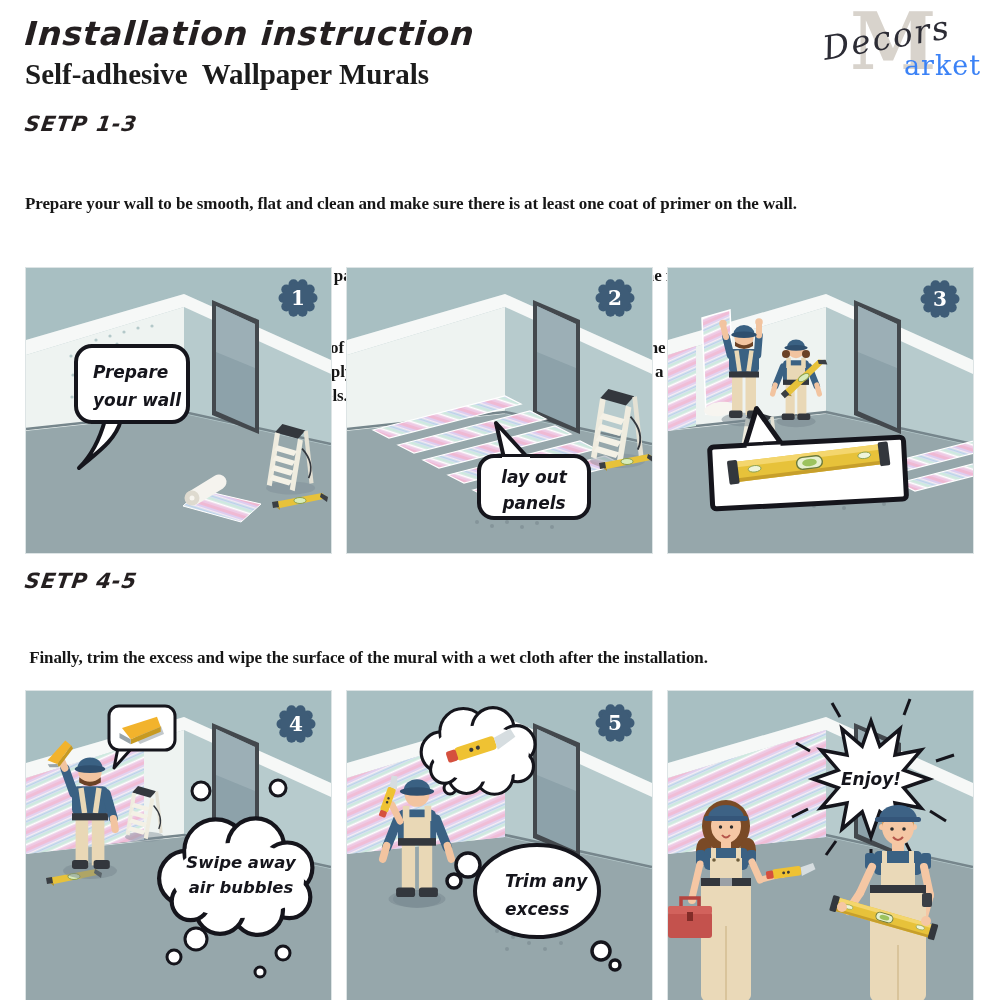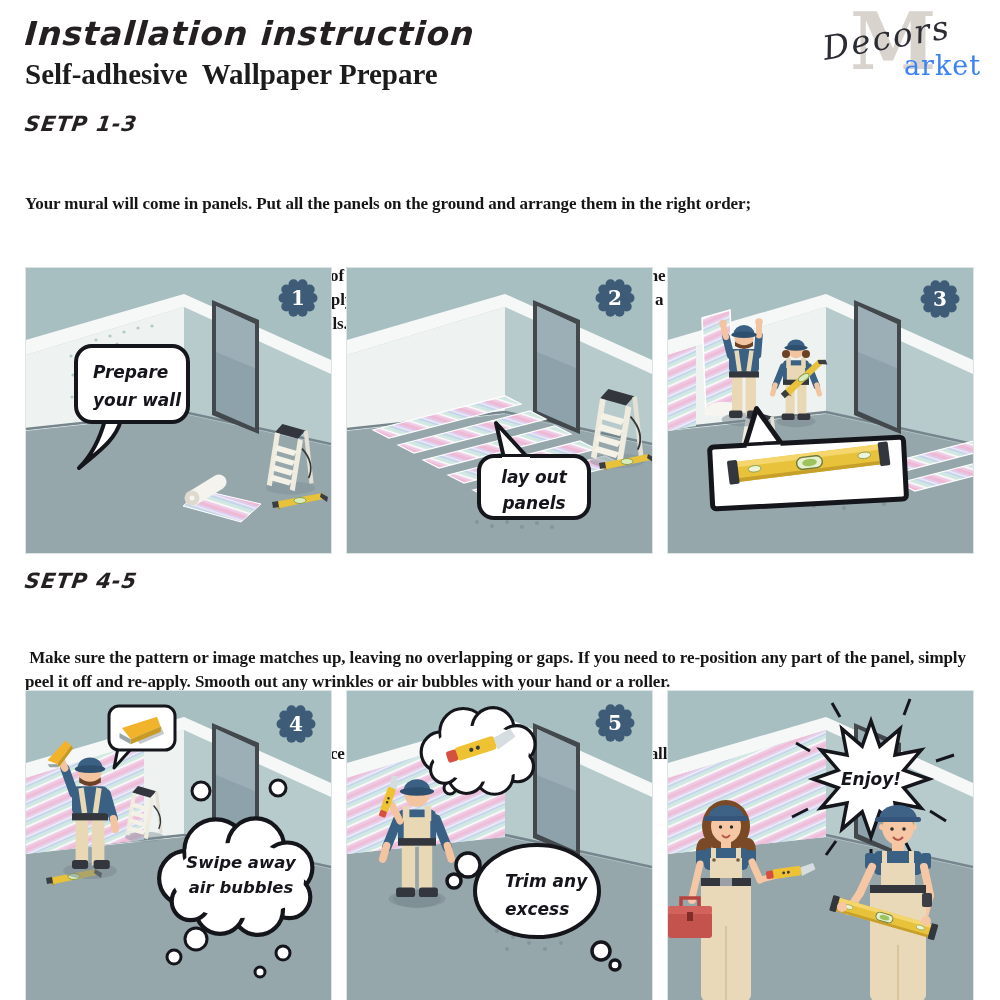--- a/index.html
+++ b/index.html
@@ -30,30 +30,31 @@
   .bub{font:italic 700 17px "DejaVu Sans",sans-serif;fill:#15151c;}
   .bub2{font:italic 700 16.5px "DejaVu Sans",sans-serif;fill:#15151c;}
   .badge-num{font:700 20px "DejaVu Serif",serif;fill:#ffffff;}
 </style>
 </head>
 <body>
 
 <div class="page">
 
   <div class="title">Installation instruction</div>
-  <div class="subtitle">Self-adhesive  Wallpaper Prepare</div>
+  <div class="subtitle">Self-adhesive  Wallpaper Murals</div>
 
   <div class="logo">
     <span class="bigM">M</span>
     <span class="script">Decors</span>
     <span class="rest">arket</span>
   </div>
 
   <div class="step-heading h1">SETP 1-3</div>
   <div class="para p1">
+    <div>Prepare your wall to be smooth, flat and clean and make sure there is at least one coat of primer on the wall.</div>
     <div>Your mural will come in panels. Put all the panels on the ground and arrange them in the right order;</div>
     <div>Take your first panel, peel a small amount of the backing paper off from the top. Stick the top of the panel to the wall and peel away the rest of the backing paper and gently apply it to the wall from top to bottom by using a spirit level to make sure it's straight. Then repeat this process for the subsequent panels.</div>
   </div>
 
   <svg width="0" height="0" style="position:absolute" aria-hidden="true">
     <defs>
       <pattern id="wp" patternUnits="userSpaceOnUse" width="16" height="16" patternTransform="rotate(-24)">
         <rect width="16" height="16" fill="#f7eef5"></rect>
         <rect y="0" width="16" height="3" fill="#f0bdd6"></rect>
         <rect y="3" width="16" height="2" fill="#e2d2f0"></rect>
@@ -354,21 +355,20 @@
       </g>
       <g>
         <use href="#badge" transform="translate(272,31)"></use>
         <text class="badge-num" x="272" y="38" text-anchor="middle">3</text>
       </g>
     </svg>
   </div>
 
   <div class="step-heading h2">SETP 4-5</div>
   <div class="para p2">
-    <div> Make sure the pattern or image matches up, leaving no overlapping or gaps. If you need to re-position any part of the panel, simply peel it off and re-apply. Smooth out any wrinkles or air bubbles with your hand or a roller.</div>
     <div> Finally, trim the excess and wipe the surface of the mural with a wet cloth after the installation.</div>
   </div>
 
   <div class="row row2">
 
     <svg class="panel-svg" width="305" height="310" viewBox="0 0 305 310">
       <use href="#room"></use>
       <use href="#door"></use>
       <polygon points="0,87 118,51 118,149 0,163" fill="url(#wp)"></polygon>
       <use href="#ladder" transform="translate(99,95) scale(0.65)"></use>

